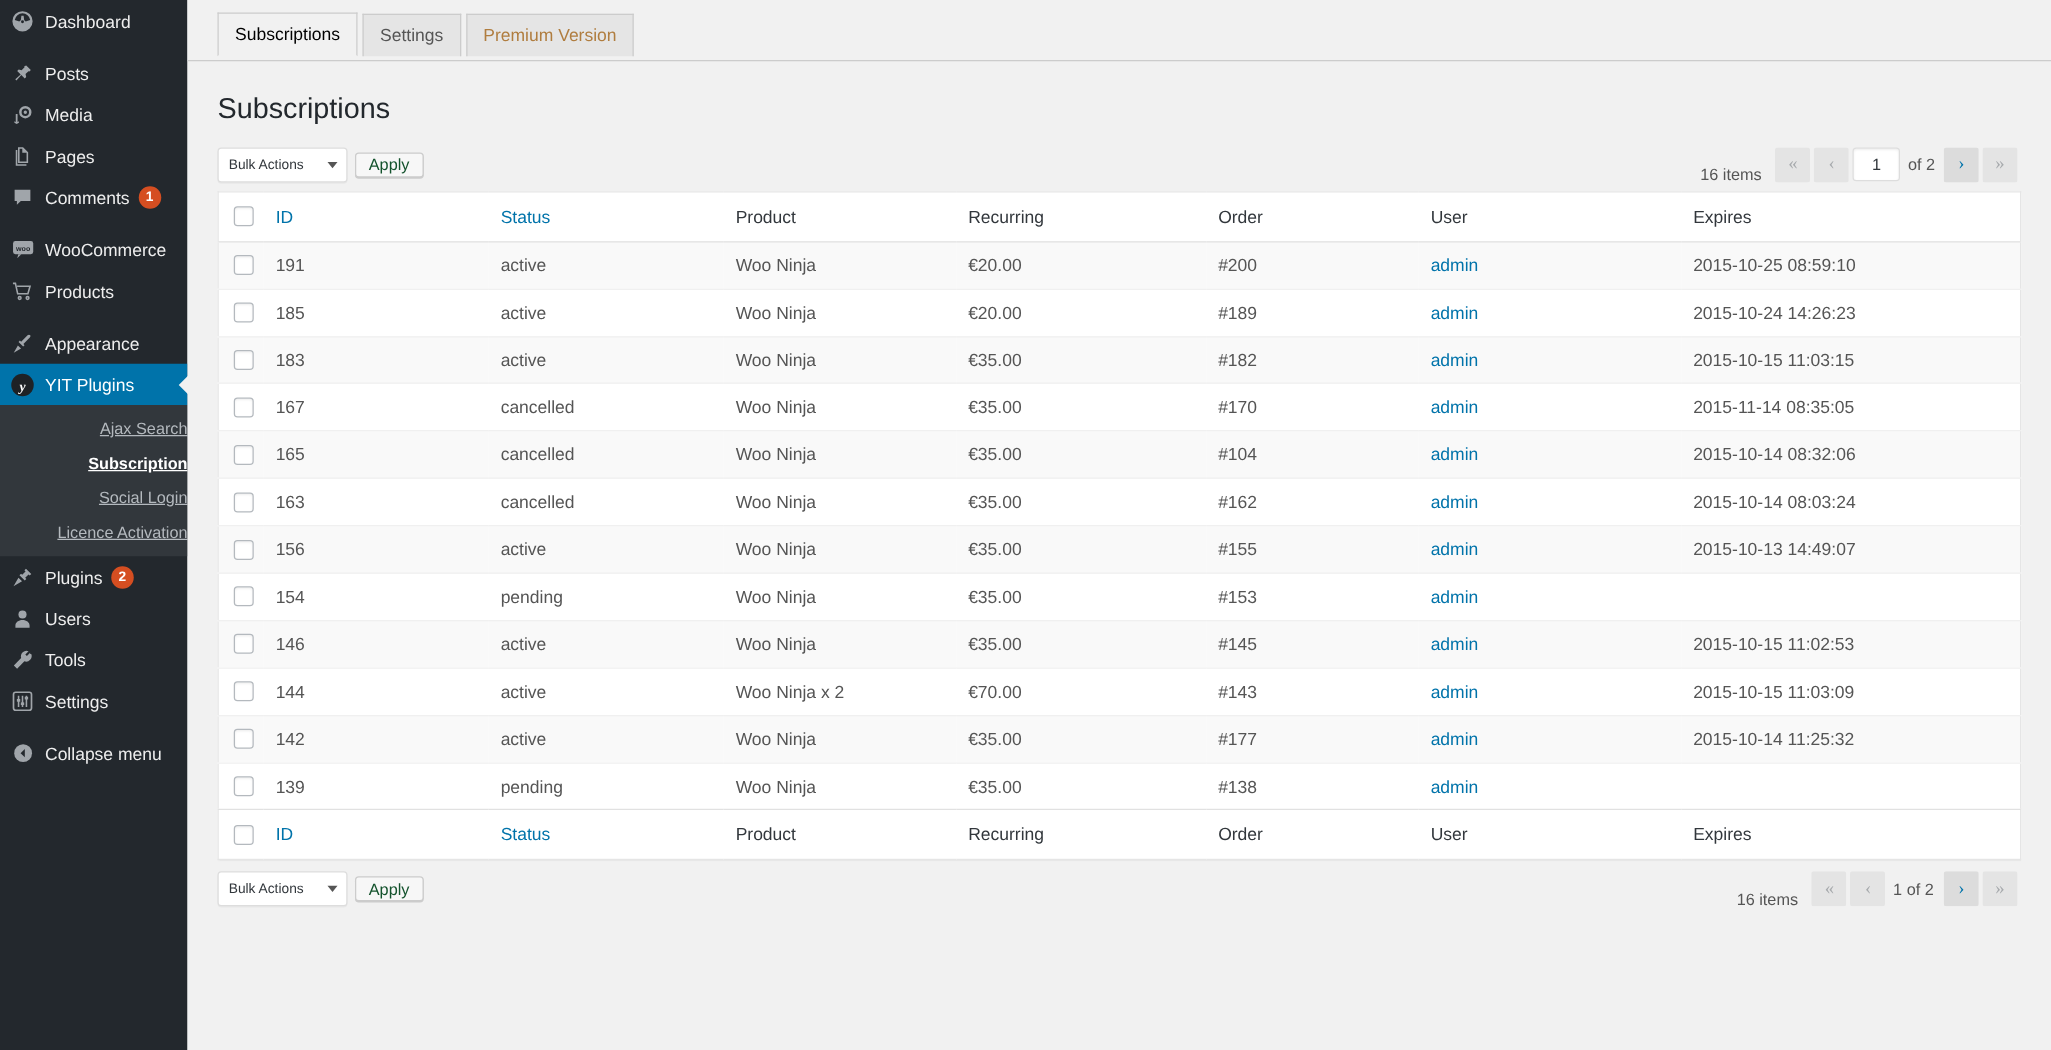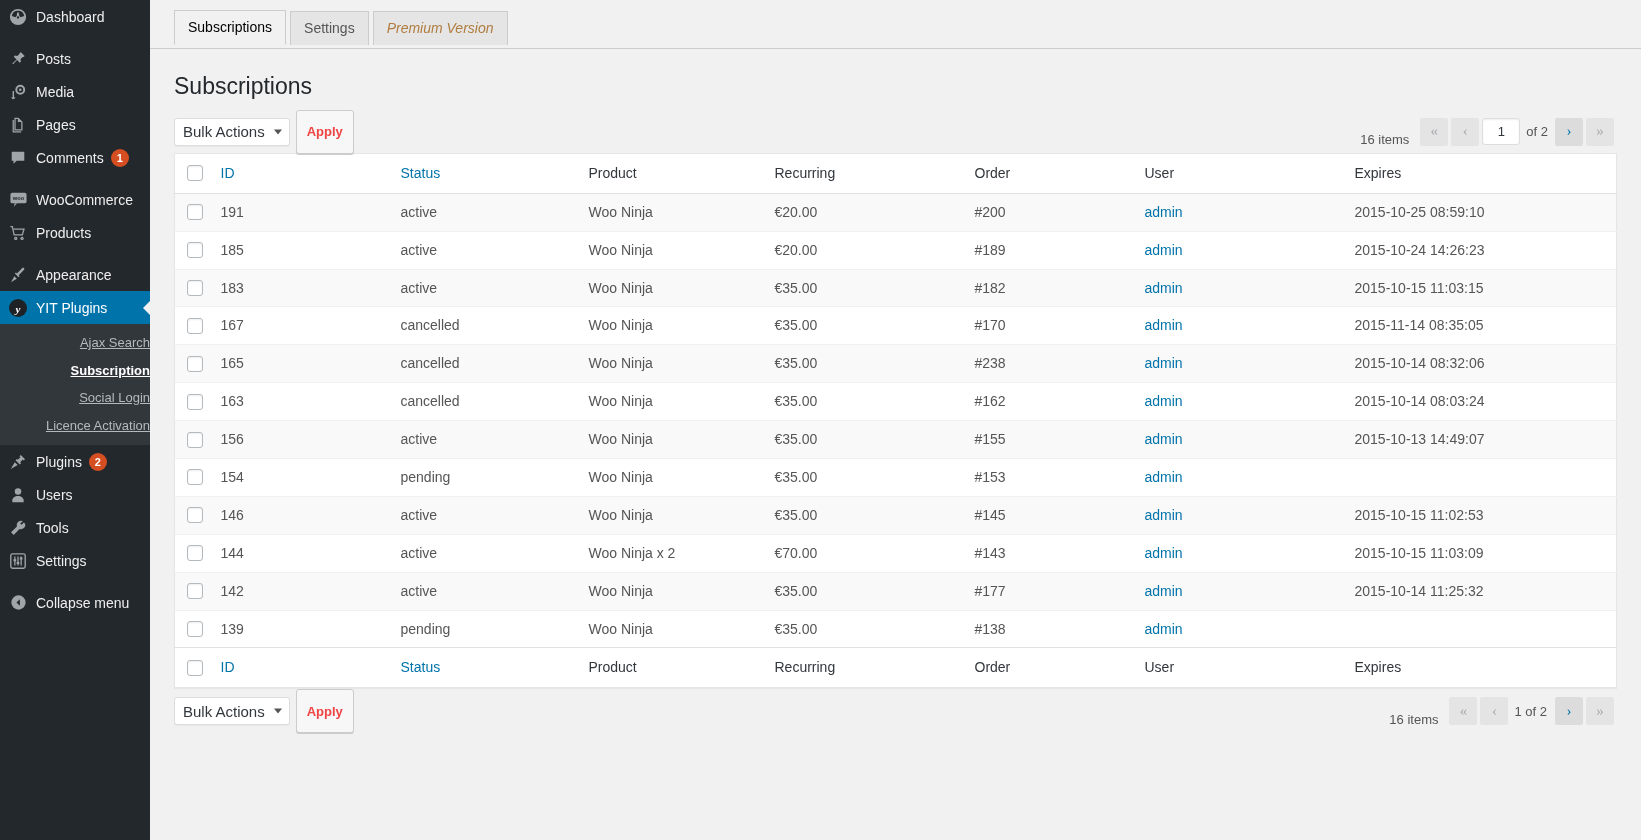--- a/index.html
+++ b/index.html
@@ -88,21 +88,21 @@
     line-height: 1.3;
     text-decoration: none;
     display: block;
   }
   .nav-tab.active {
     background: #f1f1f1;
     border-bottom: 1px solid #f1f1f1;
     color: #000;
     position: relative; z-index: 2;
   }
-  .nav-tab.premium { color: #b07d3f; font-style: italic; }
+  .nav-tab.premium { color: #b07d3f; }
 
   .content { padding: 0 24px 0 24px; }
 
   .page-title {
     font-size: 23px; font-weight: 400; color: #23282d;
     padding: 23px 0 9px 0;
     line-height: 1.3;
   }
 
   
@@ -115,44 +115,43 @@
   .bulk-wrap { display: flex; align-items: center; }
   .select-box {
     position: relative;
     display: inline-flex; align-items: center;
     height: 28px;
     min-width: 104px;
     border: 1px solid #ddd;
     background: #fff;
     border-radius: 3px;
     padding: 0 24px 0 8px;
-    font-size: 15px; color: #32373c;
+    font-size: 11px; color: #32373c;
     box-shadow: 0 1px 0 rgba(0,0,0,.04);
   }
   .select-box .caret {
     position: absolute; right: 7px; top: 50%;
     transform: translateY(-50%);
     width: 0; height: 0;
     border-left: 4px solid transparent;
     border-right: 4px solid transparent;
     border-top: 5px solid #555;
   }
   .btn {
-    height: 44px;
+    height: 20px;
     margin-left: 6px;
     border: 1px solid #ccc;
     border-radius: 3px;
     background: #f7f7f7;
-    color: #ef4444;
+    color: #14532d;
     font-size: 13px;
     padding: 0 10px;
     box-shadow: 0 1px 0 #ccc;
     cursor: pointer;
     font-family: inherit;
-    font-weight: bold;
   }
 
   .pager {
     margin-left: auto;
     display: flex; align-items: center;
     font-size: 13px; color: #555;
   }
   .pager .count { margin-right: 11px; color: #555; margin-top: 16px; }
   .pg-btn {
     display: inline-flex; align-items: center; justify-content: center;
@@ -472,21 +471,21 @@
               <td class="col-expires">2015-11-14 08:35:05</td>
             </tr>
             <tr>
               <td class="col-cb">
                 <input type="checkbox" class="cb" style="">
               </td>
               <td class="col-id">165</td>
               <td class="col-status">cancelled</td>
               <td class="col-product">Woo Ninja</td>
               <td class="col-recurring">€35.00</td>
-              <td class="col-order">#238</td>
+              <td class="col-order">#104</td>
               <td class="col-user"><a class="lnk">admin</a></td>
               <td class="col-expires">2015-10-14 08:32:06</td>
             </tr>
             <tr>
               <td class="col-cb">
                 <input type="checkbox" class="cb" style="">
               </td>
               <td class="col-id">163</td>
               <td class="col-status">cancelled</td>
               <td class="col-product">Woo Ninja</td>

